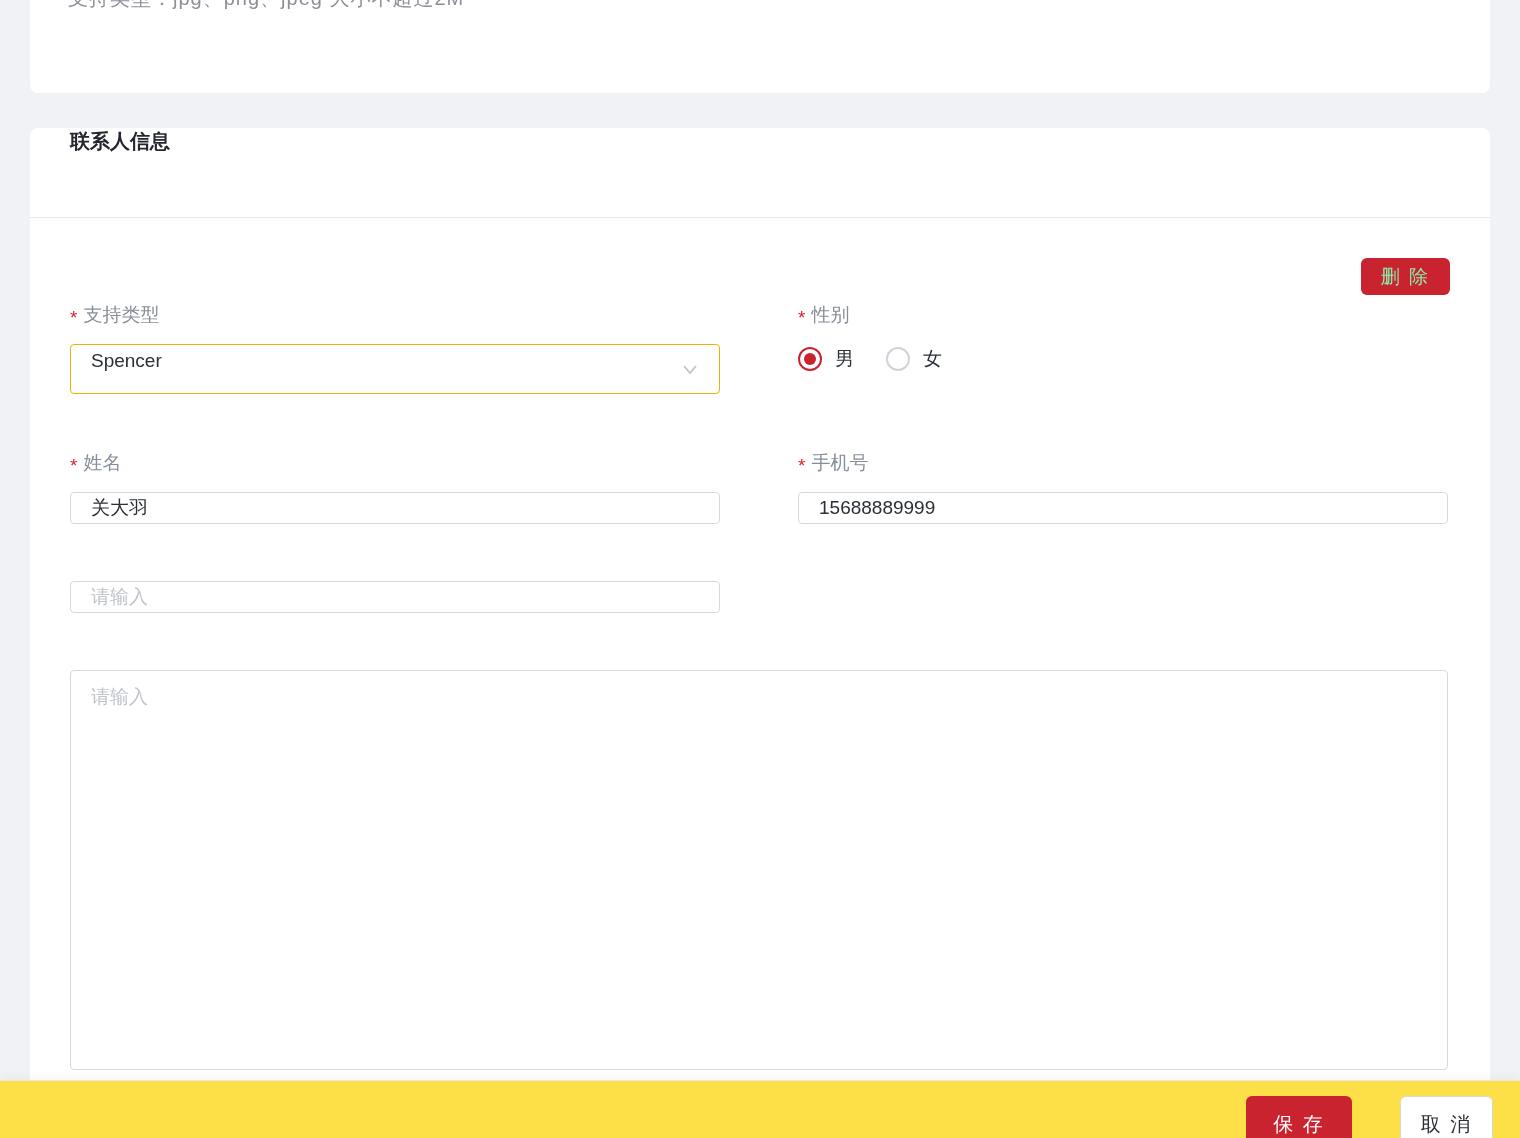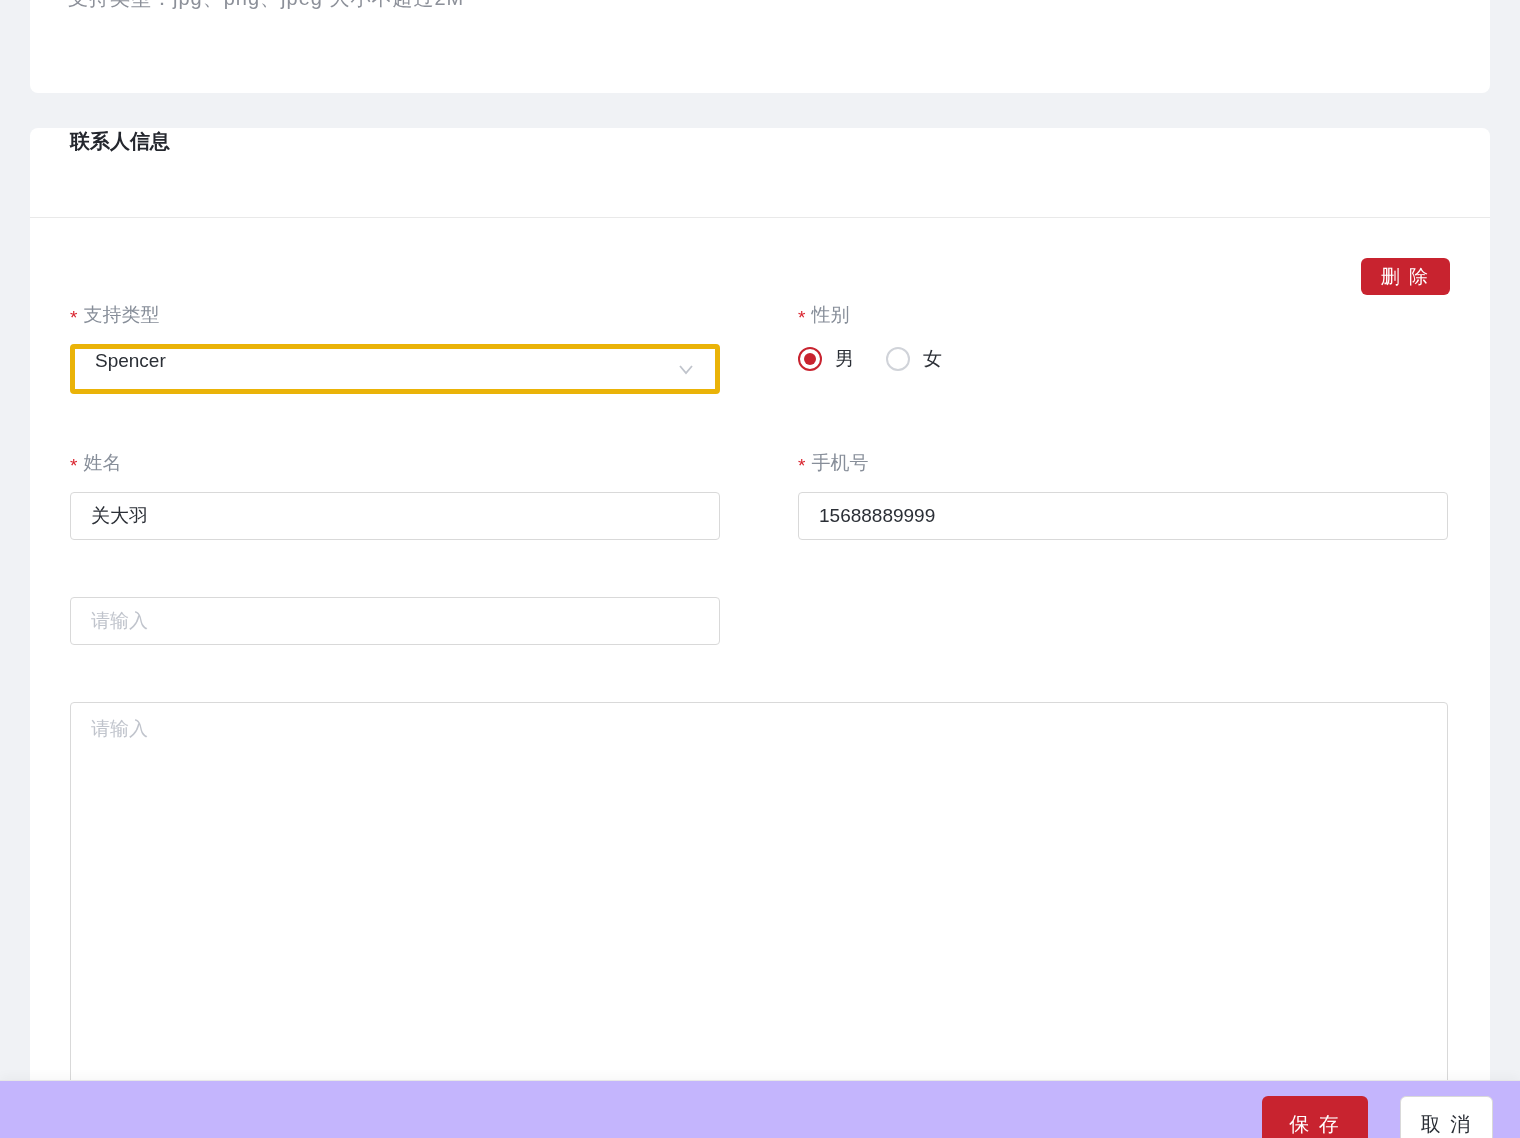--- a/index.html
+++ b/index.html
@@ -48,21 +48,21 @@
     font-weight: 600;
     color: #24272e;
   }
   .card-body { padding: 40px; }
 
   .delete-row { display: flex; justify-content: flex-end; }
   .btn-delete {
     height: 37px;
     padding: 0 20px;
     background: #c8232f;
-    color: #ffffff;
+    color: #86efac;
     font-size: 19px;
     border: none;
     border-radius: 6px;
     cursor: pointer;
     letter-spacing: 2px;
     font-family: inherit;
   }
 
   .form-grid {
     display: grid;
@@ -77,37 +77,37 @@
     gap: 6px;
     height: 24px;
     font-size: 19px;
     color: #878e99;
     margin-bottom: 17px;
   }
   .required-mark { color: #d9232e; font-size: 19px; line-height: 19px; margin-top: 4px; }
 
   .text-input {
     width: 100%;
-    height: 48px;
+    height: 32px;
     border: 1px solid #d9d9d9;
     border-radius: 4px;
     padding: 2px 20px;
     font-size: 19px;
     color: #2b2f36;
     background: #fff;
     font-family: inherit;
     outline: none;
   }
   .text-input::placeholder { color: #c0c4cc; }
 
   .select-box {
     position: relative;
     width: 100%;
     height: 50px;
-    border: 5px solid #eab308;
+    border: 1px solid #eab308;
     border-radius: 4px;
     background: #fff;
     display: flex;
     align-items: center;
     padding: 0 46px 16px 20px;
     font-size: 19px;
     color: #2b2f36;
     cursor: pointer;
   }
   .select-arrow {
@@ -154,26 +154,26 @@
     outline: none;
     display: block;
   }
   .textarea-input::placeholder { color: #c0c4cc; }
 
   
   .footer-bar {
     position: fixed;
     left: 0; right: 0; bottom: 0;
     height: 58px;
-    background: #c4b5fd;
+    background: #fde047;
     border-top: 1px solid #e7e7e7;
     box-shadow: 0 -4px 10px rgba(0,0,0,0.03);
     display: flex;
     justify-content: flex-end;
-    gap: 32px;
+    gap: 48px;
     padding: 15px 27px 0 0;
   }
   .btn-save {
     width: 106px; height: 56px;
     background: #c8232f;
     color: #fff;
     font-size: 20px;
     border: none;
     border-radius: 6px;
     cursor: pointer;

